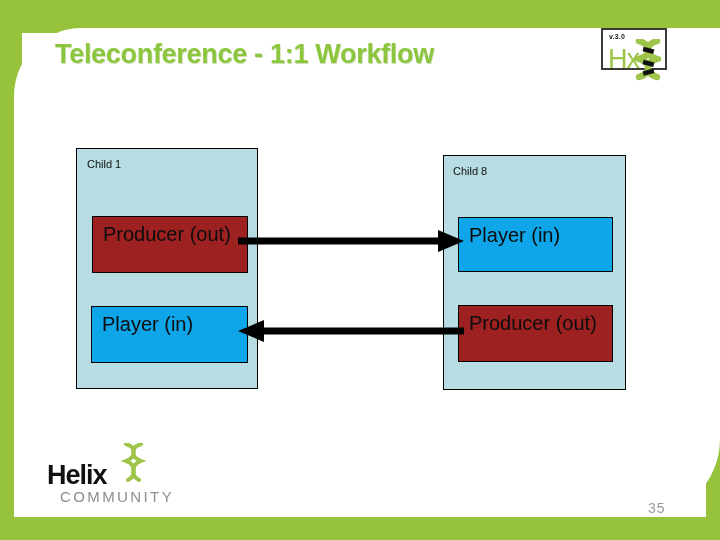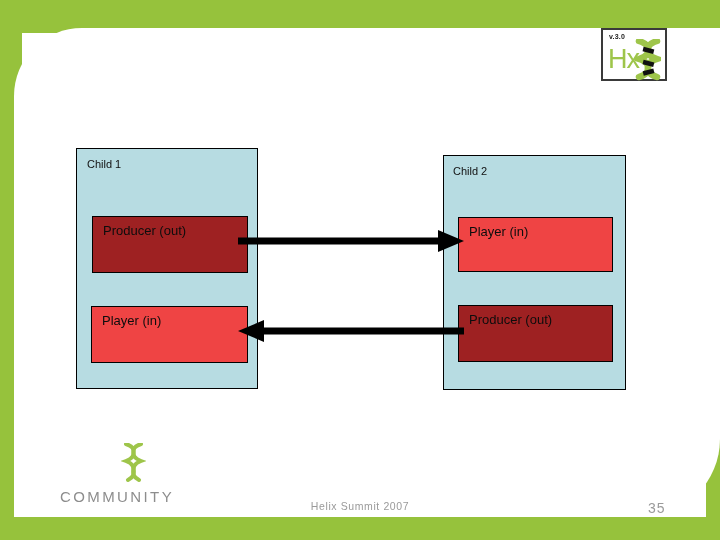--- a/index.html
+++ b/index.html
@@ -62,21 +62,21 @@
     color: #8cc63e;
     letter-spacing: -0.3px;
     white-space: nowrap;
     text-shadow: 0.8px 0.8px 0 rgba(120,160,50,0.35);
   }
 
   
   .hx-logo {
     position: absolute;
     left: 601px; top: 28px;
-    width: 66px; height: 53px;
+    width: 66px; height: 42px;
     border: 2px solid #3a3a3a;
     background: #ffffff;
     box-sizing: border-box;
   }
   .hx-ver {
     position: absolute;
     left: 6px; top: 3px;
     font-size: 7px;
     font-weight: bold;
     color: #1a1a1a;
@@ -112,28 +112,28 @@
     color: #111111;
     white-space: nowrap;
   }
   #child1-label { left: 87px;  top: 158px; }
   #child2-label { left: 453px; top: 165px; }
 
   .proc-box {
     position: absolute;
     border: 1px solid #000000;
     box-sizing: border-box;
-    font-size: 13px;
+    font-size: 20px;
     color: #0d0d0d;
     padding-left: 10px;
     padding-top: 6px;
     white-space: nowrap;
   }
   .proc-red   { background: #9e2122; }
-  .proc-green { background: #ef4444; }
+  .proc-green { background: #0ea5e9; }
 
   #c1-producer { left: 92px;  top: 216px; width: 156px; height: 57px; }
   #c2-player   { left: 458px; top: 217px; width: 155px; height: 55px; }
   #c1-player   { left: 91px;  top: 306px; width: 157px; height: 57px; }
   #c2-producer { left: 458px; top: 305px; width: 155px; height: 57px; }
 
   .arrow-svg {
     position: absolute;
     pointer-events: none;
   }
@@ -188,56 +188,57 @@
 <body>
 
 <div id="slide">
 
   <div class="band-left"></div>
   <div class="band-right"></div>
   <div class="band-top"></div>
   <div class="band-bottom"></div>
   <div class="page-white"></div>
 
+  <div class="title">Teleconference - 1:1 Workflow</div>
 
   <div class="hx-logo">
     <span class="hx-ver">v.3.0</span>
     <span class="hx-word">Hx</span>
     <svg class="hx-helix" viewBox="0 0 26 45">
       <path d="M4 2 C22 8, 4 14, 22 20 C4 26, 22 32, 4 38" stroke="#9ec54a" stroke-width="6.5" fill="none" stroke-linecap="round"></path>
       <path d="M22 2 C4 8, 22 14, 4 20 C22 26, 4 32, 22 38" stroke="#9ec54a" stroke-width="6.5" fill="none" stroke-linecap="round"></path>
       <rect x="8" y="9" width="11" height="4.5" fill="#111111" transform="rotate(14 13 11)"></rect>
       <rect x="8" y="22" width="11" height="4.5" fill="#111111" transform="rotate(14 13 24)"></rect>
       <rect x="8" y="31" width="11" height="4.5" fill="#111111" transform="rotate(-14 13 33)"></rect>
     </svg>
   </div>
 
   <div class="child-box" id="child1-box"></div>
   <div class="child-label" id="child1-label">Child 1</div>
   <div class="proc-box proc-red" id="c1-producer">Producer (out)</div>
   <div class="proc-box proc-green" id="c1-player">Player (in)</div>
 
   <div class="child-box" id="child2-box"></div>
-  <div class="child-label" id="child2-label">Child 2</div>
+  <div class="child-label" id="child2-label">Child 8</div>
   <div class="proc-box proc-green" id="c2-player">Player (in)</div>
   <div class="proc-box proc-red" id="c2-producer">Producer (out)</div>
 
   <svg class="arrow-svg" id="arrow-top" viewBox="0 0 226 26">
     <line x1="0" y1="13" x2="208" y2="13" stroke="#000000" stroke-width="7"></line>
     <polygon points="226,13 200,2 200,24" fill="#000000"></polygon>
   </svg>
   <svg class="arrow-svg" id="arrow-bottom" viewBox="0 0 226 26">
     <line x1="226" y1="13" x2="18" y2="13" stroke="#000000" stroke-width="7"></line>
     <polygon points="0,13 26,2 26,24" fill="#000000"></polygon>
   </svg>
 
   <div class="helix-logo">
     <svg class="helix-strand" viewBox="0 0 25 40">
       <path d="M5 1 C20 6, 5 12, 20 18 C5 24, 20 30, 7 37" stroke="#9ec54a" stroke-width="4" fill="none" stroke-linecap="round"></path>
       <path d="M20 1 C5 6, 20 12, 5 18 C20 24, 5 30, 18 37" stroke="#9ec54a" stroke-width="4" fill="none" stroke-linecap="round"></path>
     </svg>
+    <span class="helix-word">Helix</span>
     <span class="helix-community">COMMUNITY</span>
   </div>
 
-  <div class="footer-center">Helix Summit 2007</div>
   <div class="footer-page">35</div>
 
 </div>
 
 </body></html>

